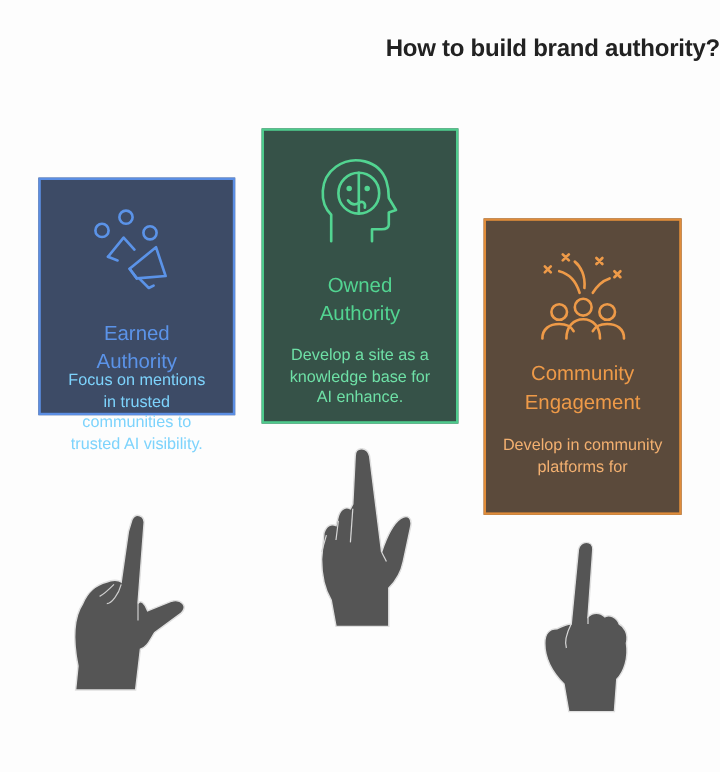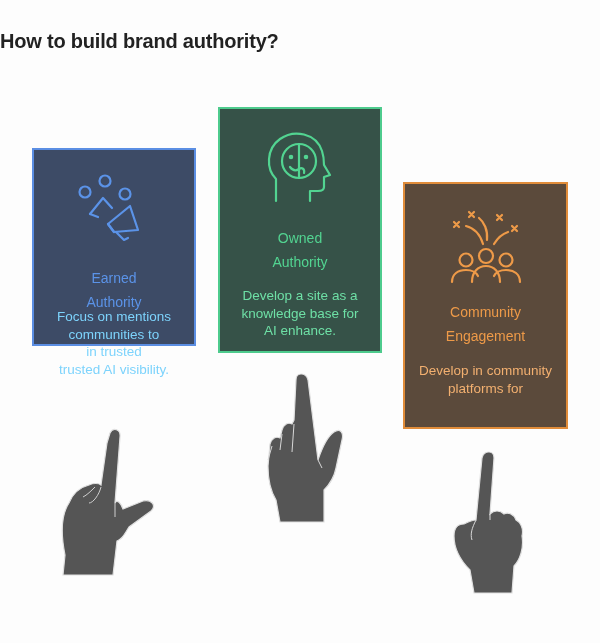--- a/index.html
+++ b/index.html
@@ -6,40 +6,40 @@
     body {
       width: 600px; height: 643px;
       background: #fdfdfd;
       position: relative;
       overflow: hidden;
       font-family: "Liberation Sans", "DejaVu Sans", sans-serif;
     }
     .title {
       position: absolute;
       left: 0; top: 30px; width: 600px;
-      text-align: left;
+      text-align: right;
       font-size: 20px; font-weight: bold;
       color: #222222;
       letter-spacing: -0.2px;
     }
     .card {
       position: absolute;
       box-sizing: border-box;
       border: 2px solid;
       text-align: center;
     }
     .card .icon {
       position: absolute;
       left: 50%;
       transform: translateX(-50%);
     }
     .card .heading {
       position: absolute;
       left: 0; right: 0;
-      font-size: 14px;
+      font-size: 17px;
       line-height: 24px;
     }
     .card .desc {
       position: absolute;
       left: 6px; right: 6px;
       font-size: 13.5px;
       line-height: 17.5px;
     }
     .hand {
       position: absolute;
@@ -60,22 +60,22 @@
     <path d="M34 52 L56 34 L64 58 L40 60 Z"></path>
     <path d="M34 52 L40 60"></path>
     <path d="M42 60 L50 68 L54 66"></path>
   </svg>
   <div class="heading" style="top:116px; color:#5b93e8;">
     <div>Earned</div>
     <div>Authority</div>
   </div>
   <div class="desc" style="top:158px; color:#7dd3fc;">
     <div>Focus on mentions</div>
+    <div>in trusted</div>
     <div>communities to</div>
-    <div>in trusted</div>
     <div>trusted AI visibility.</div>
   </div>
 </div>
 
 <div class="card" style="left:218px; top:107px; width:164px; height:246px; background:#365248; border-color:#4ecb8d;">
   <svg class="icon" style="top:18px;" width="80" height="80" viewBox="0 0 80 80" fill="none" stroke="#52d491" stroke-width="2.2" stroke-linecap="round" stroke-linejoin="round">
     <path d="M16 74 L16 52 C6 42 6 22 20 12 C34 2 56 6 62 24 C64 30 64 34 64 38 L70 48 L64 50 L64 60 C64 63 62 64 58 64 L50 64 L50 74"></path>
     <circle cx="39" cy="34" r="17"></circle>
     <path d="M39 17 L39 51"></path>
     <circle cx="31" cy="30" r="1.2" fill="#52d491"></circle>

